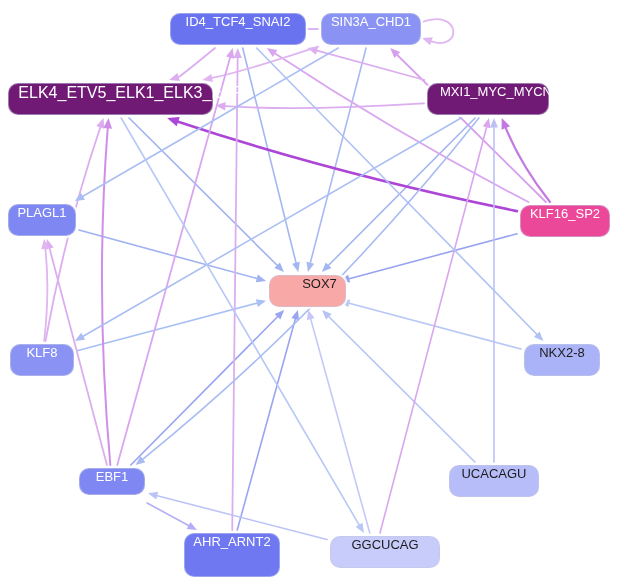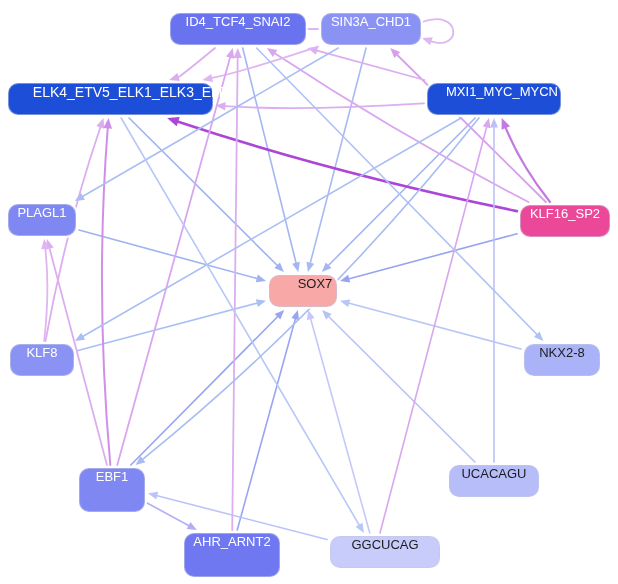--- a/index.html
+++ b/index.html
@@ -177,42 +177,42 @@
         <polygon points="135.53752629248896,465 140.43377365988792,455.9091054193089 145.45668710477244,462.1315768547756" fill="#a8bcf2"></polygon>
       </g>
     </svg>
 
 <div class="node" style="left: 170px; top: 13px; width: 136px; height: 32px; background: rgb(106, 115, 239); color: rgb(255, 255, 255); font-size: 13px;">
       <span>ID4_TCF4_SNAI2</span>
     </div>
     <div class="node" style="left: 321px; top: 13px; width: 100px; height: 32px; background: rgb(138, 147, 244); color: rgb(255, 255, 255); font-size: 13px;">
       <span>SIN3A_CHD1</span>
     </div>
-    <div class="node" style="left: 7.5px; top: 83px; width: 205px; height: 32px; background: #1d4ed8; color: rgb(255, 255, 255); font-size: 14px; padding-left: 48px;">
+    <div class="node" style="left: 7.5px; top: 83px; width: 205px; height: 32px; background: #701a75; color: rgb(255, 255, 255); font-size: 16px; padding-left: 48px;">
       <span>ELK4_ETV5_ELK1_ELK3_ELF4</span>
     </div>
-    <div class="node" style="left: 427px; top: 83px; width: 134px; height: 32px; background: #1d4ed8; color: rgb(255, 255, 255); font-size: 13px; padding-left: 16px;">
+    <div class="node" style="left: 427px; top: 83px; width: 122px; height: 32px; background: #701a75; color: rgb(255, 255, 255); font-size: 13px; padding-left: 16px;">
       <span>MXI1_MYC_MYCN</span>
     </div>
     <div class="node" style="left: 8px; top: 204px; width: 68px; height: 32px; background: rgb(127, 136, 242); color: rgb(255, 255, 255); font-size: 13px;">
       <span>PLAGL1</span>
     </div>
     <div class="node" style="left: 520px; top: 205px; width: 90px; height: 32px; background: #ec4899; color: rgb(255, 255, 255); font-size: 13px;">
       <span>KLF16_SP2</span>
     </div>
-    <div class="node" style="left: 269px; top: 275px; width: 68px; height: 32px; background: rgb(249, 168, 168); color: rgb(28, 28, 28); font-size: 13px; padding-left: 24px;">
+    <div class="node" style="left: 269px; top: 275px; width: 77px; height: 32px; background: rgb(249, 168, 168); color: rgb(28, 28, 28); font-size: 13px; padding-left: 24px;">
       <span>SOX7</span>
     </div>
     <div class="node" style="left: 10px; top: 344px; width: 64px; height: 32px; background: rgb(138, 147, 244); color: rgb(255, 255, 255); font-size: 13px;">
       <span>KLF8</span>
     </div>
     <div class="node" style="left: 524px; top: 344px; width: 76px; height: 32px; background: rgb(170, 179, 247); color: rgb(28, 28, 28); font-size: 13px;">
       <span>NKX2-8</span>
     </div>
-    <div class="node" style="left: 79px; top: 468px; width: 66px; height: 44px; background: rgb(127, 136, 242); color: rgb(255, 255, 255); font-size: 13px;">
+    <div class="node" style="left: 79px; top: 468px; width: 66px; height: 27px; background: rgb(127, 136, 242); color: rgb(255, 255, 255); font-size: 13px;">
       <span>EBF1</span>
     </div>
     <div class="node" style="left: 449px; top: 465px; width: 90px; height: 32px; background: rgb(182, 189, 248); color: rgb(28, 28, 28); font-size: 13px;">
       <span>UCACAGU</span>
     </div>
     <div class="node" style="left: 184px; top: 533px; width: 96px; height: 44px; background: rgb(111, 120, 240); color: #ffffff; font-size: 13px;">
       <span>AHR_ARNT2</span>
     </div>
     <div class="node" style="left: 330px; top: 536px; width: 110px; height: 32px; background: rgb(200, 204, 250); color: rgb(28, 28, 28); font-size: 13px;">
       <span>GGCUCAG</span>

